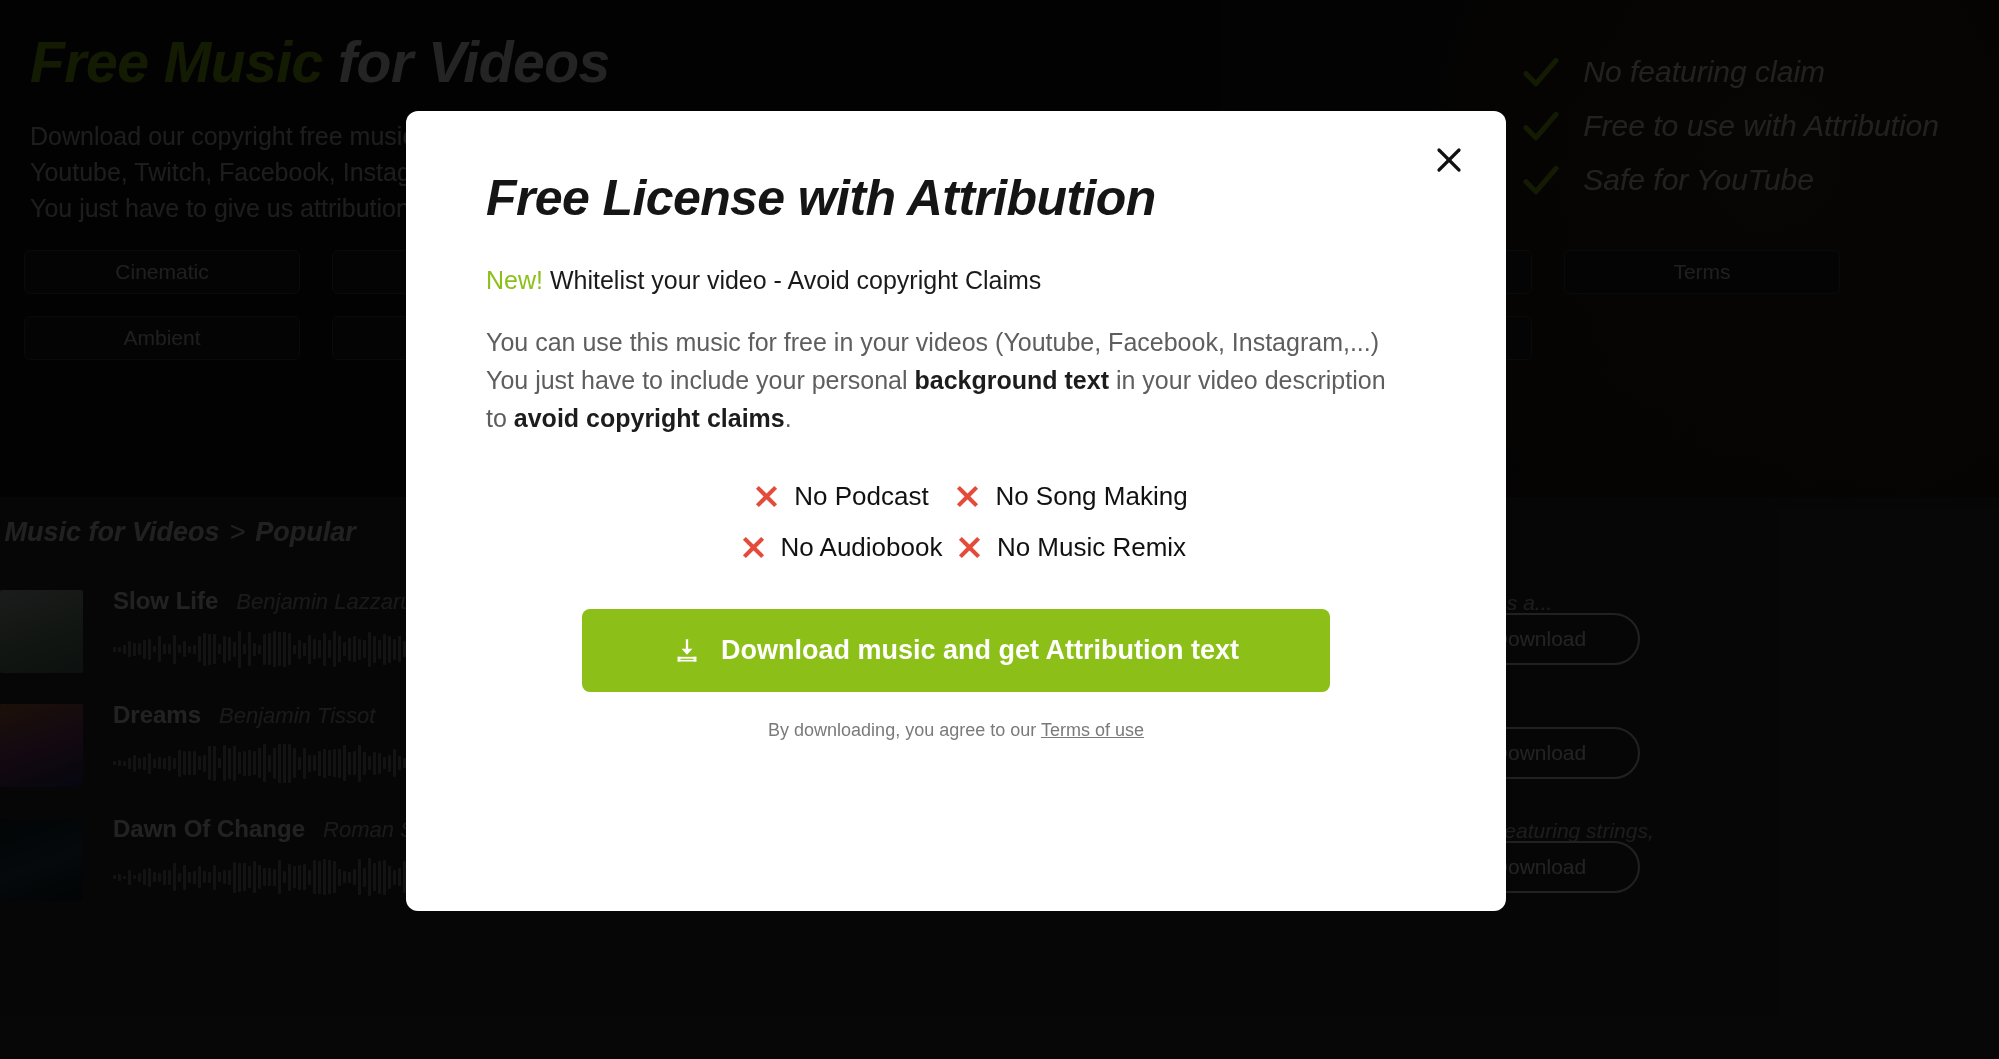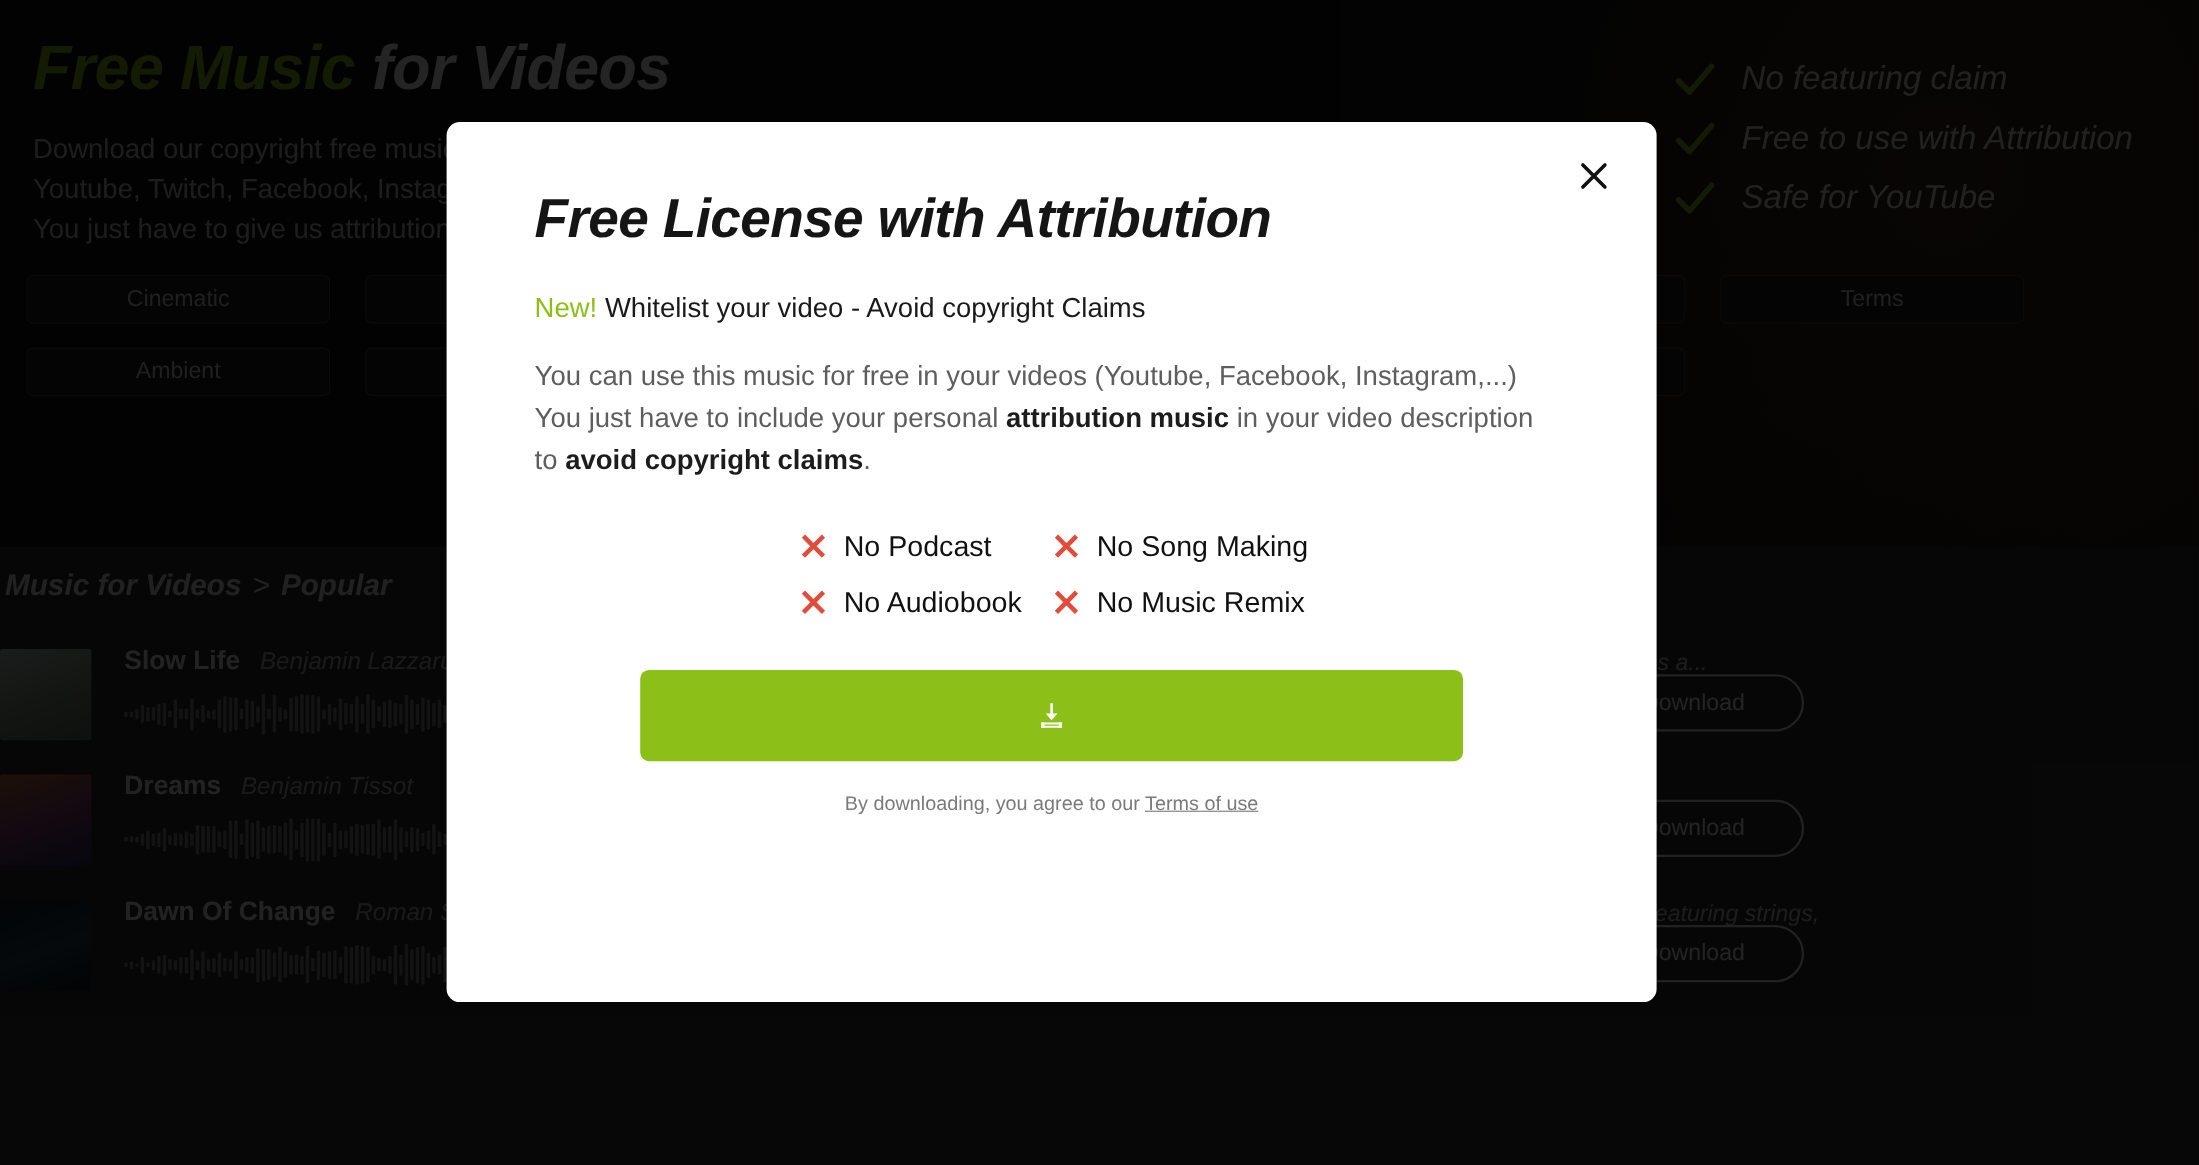--- a/index.html
+++ b/index.html
@@ -157,21 +157,21 @@
     margin-top: 28px;
     font-size: 25px; line-height: 1.52; color: #5e5e5e; font-weight: 400;
   }
   .modal-para b { color: #1c1c1c; font-weight: 700; }
 
   .restrictions {
     margin: 44px 0 0 0;
     display: grid; grid-template-columns: 230px 230px;
     justify-content: center; column-gap: 0; row-gap: 20px;
   }
-  .restr { display: flex; align-items: center; gap: 14px; }
+  .restr { display: flex; align-items: center; gap: 14px; justify-content: center; }
   .restr .xicon { width: 27px; height: 27px; flex: none; }
   .restr .xicon svg { display: block; width: 100%; height: 100%; }
   .restr .rtxt { font-size: 26px; color: #111; font-weight: 400; white-space: nowrap; }
 
   .cta {
     display: block; margin: 46px auto 0 auto;
     width: 748px; height: 83px; border: none; border-radius: 8px;
     background: #8CC019; color: #ffffff; cursor: pointer;
     font-size: 27px; font-weight: 700;
   }
@@ -719,21 +719,21 @@
 
       <h2 class="modal-title">Free License with Attribution</h2>
 
       <p class="modal-new">
         <span class="newtag">New!</span>
         <span>Whitelist your video - Avoid copyright Claims</span>
       </p>
 
       <p class="modal-para">
         <span>You can use this music for free in your videos (Youtube, Facebook, Instagram,...)</span><br>
-        <span>You just have to include your personal </span><b>attribution music</b><span> in your video description</span><br>
+        <span>You just have to include your personal </span><b>background text</b><span> in your video description</span><br>
         <span>to </span><b>avoid copyright claims</b><span>.</span>
       </p>
 
       <div class="restrictions">
         <div class="restr">
           <span class="xicon">
             <svg viewBox="0 0 24 24">
                 <path d="M5.2 2.6 12 9.4l6.8-6.8 2.6 2.6L14.6 12l6.8 6.8-2.6 2.6L12 14.6 5.2 21.4 2.6 18.8 9.4 12 2.6 5.2z" fill="#E34C3B"></path>
               </svg>
           </span>
@@ -768,20 +768,21 @@
       <button class="cta">
         <span class="cta-in">
           <span>
             <svg width="28" height="28" viewBox="0 0 24 24" fill="#ffffff">
               <path d="M11 2h2v8h3.6L12 15.2 7.4 10H11z"></path>
               <path d="M4 17h16v1.6H4z"></path>
               <path d="M4 17h2.4v4H4zM17.6 17H20v4h-2.4z"></path>
               <path d="M4 19.6h16V21H4z"></path>
             </svg>
           </span>
+          <span>Download music and get Attribution text</span>
         </span>
       </button>
 
       <p class="terms">
         <span>By downloading, you agree to our </span><a href="#">Terms of use</a>
       </p>
 
     </div>
   </div>
 </div>

